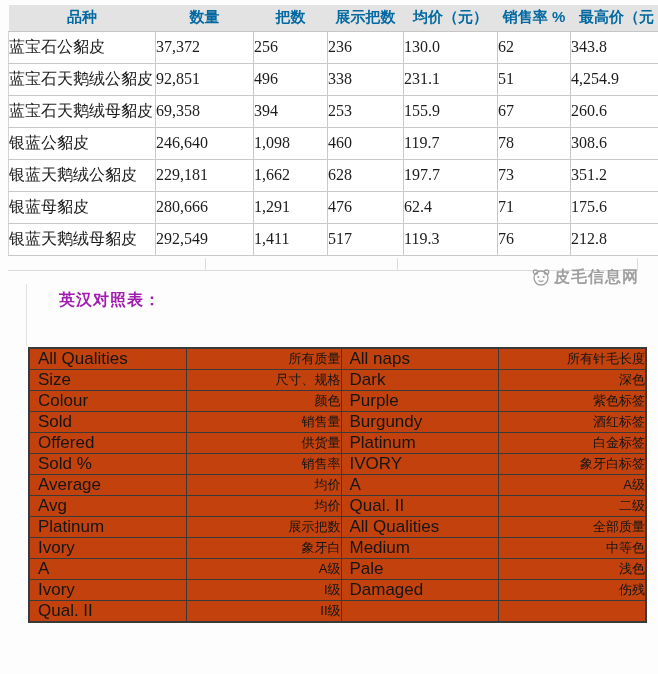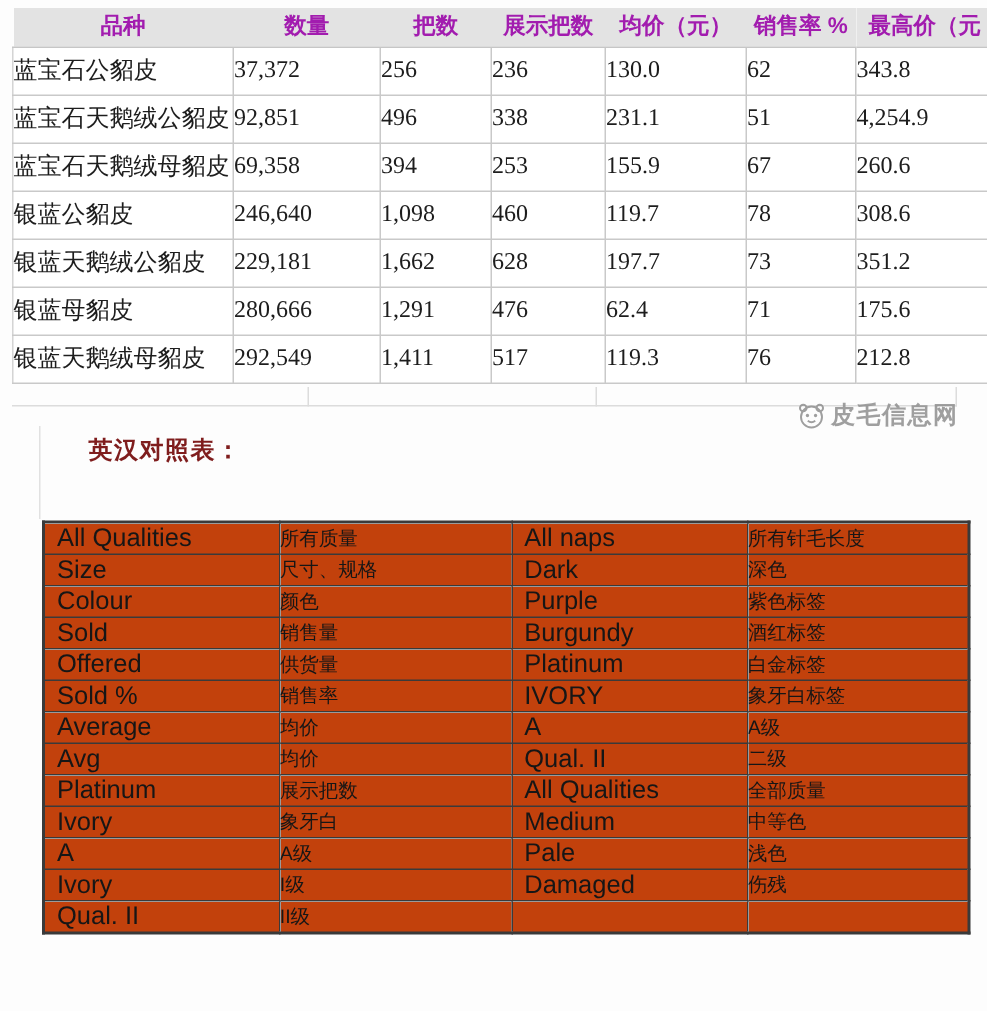--- a/index.html
+++ b/index.html
@@ -16,21 +16,21 @@
   table.auction {
     position:absolute; left:8px; top:5px;
     width:654px;
     border-collapse:collapse; table-layout:fixed;
   }
   table.auction th {
     background:#e3e3e3;
     height:26px;
     font-size:15px; font-weight:bold;
     text-align:center; vertical-align:middle;
-    color:#a21caf;
+    color:#0369a1;
     border-bottom:1px solid #c6c6c6;
     white-space:nowrap; overflow:hidden;
   }
   table.auction td {
     height:32px;
     border:1px solid #c9c9c9;
     vertical-align:middle;
     font-family:"Liberation Serif","DejaVu Serif",serif;
     font-size:16px;
     background:#ffffff;
@@ -58,21 +58,21 @@
     color:#8f8f8f; opacity:.85;
     font-size:16px; font-weight:600; letter-spacing:1px;
     white-space:nowrap;
     margin-top:32px;
   }
   .watermark svg { display:block; }
 
   
   .glossary-title {
     position:absolute; left:59px; top:290px;
-    font-size:16px; font-weight:bold; color:#7f1d1d;
+    font-size:16px; font-weight:bold; color:#a21caf;
     letter-spacing:1px;
   }
   .faint-line {
     position:absolute; left:26px; top:284px; width:1px; height:62px;
     background:#e1e1e1;
   }
 
   
   table.glossary {
     position:absolute; left:28px; top:347px;
@@ -86,21 +86,21 @@
     vertical-align:middle;
     background:#c2410c;
     white-space:nowrap; overflow:hidden;
     color:#161616;
   }
   table.glossary td.c0, table.glossary td.c2 {
     font-size:17px; text-align:left; padding-left:8px;
     font-family:"Liberation Sans","DejaVu Sans",sans-serif;
   }
   table.glossary td.c1, table.glossary td.c3 {
-    font-size:13px; text-align:left;
+    font-size:13px; text-align:right;
   }
 </style>
 </head>
 <body>
 
 <table class="auction">
   <colgroup>
     <col style="width:147px">
       <col style="width:98px">
       <col style="width:74px">

